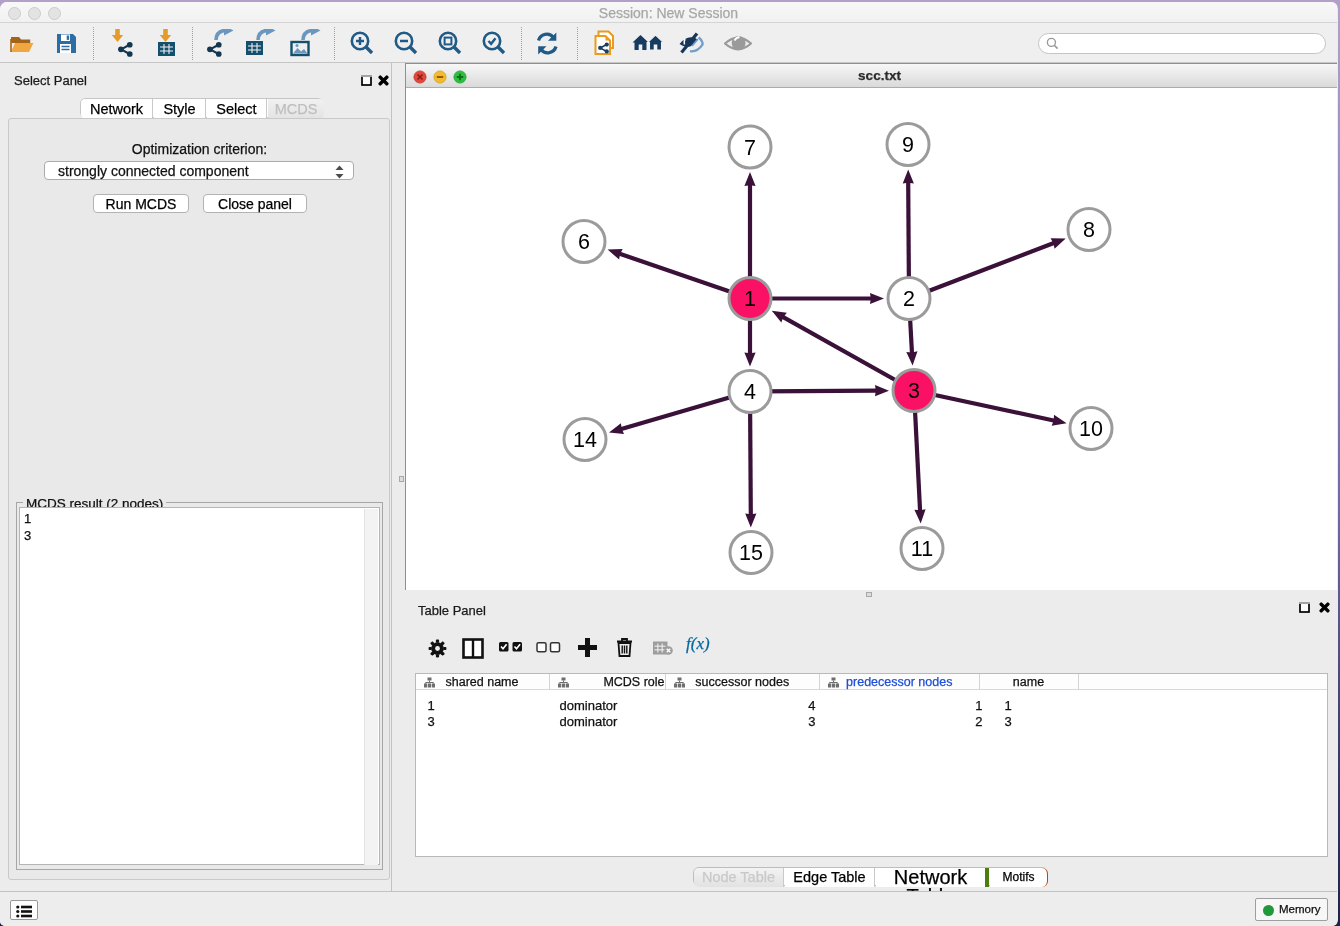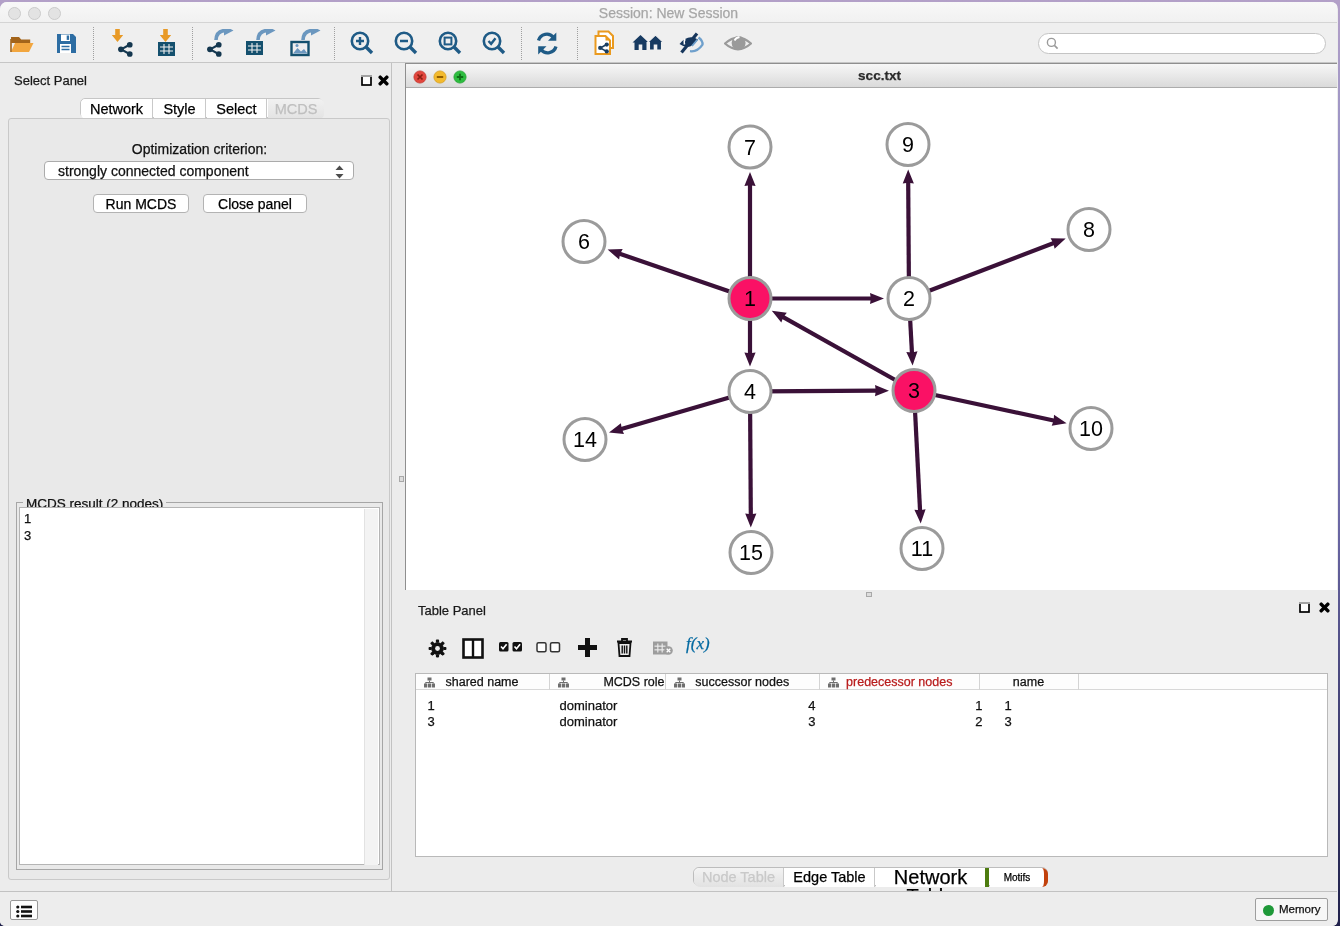--- a/index.html
+++ b/index.html
@@ -352,21 +352,21 @@
               </svg></span>MCDS role</div>
           <div style="position:absolute;left:250.0px;top:0;width:154.5px;height:16.5px;border-right:1px solid #d4d4d4;text-align:center;line-height:16.5px;font-size:12.5px;color:#111"><span style="position:absolute;left:8px;top:2.5px"><svg width="11" height="11" viewBox="0 0 11 11">
                 <g fill="#6e6e6e">
                   <rect x="3.5" y="0.5" width="4" height="3"></rect>
                   <rect x="0" y="6.5" width="3.2" height="4"></rect>
                   <rect x="3.9" y="6.5" width="3.2" height="4"></rect>
                   <rect x="7.8" y="6.5" width="3.2" height="4"></rect>
                 </g>
                 <path d="M5.5 3.5 v2 M1.6 6.5 v-1 h7.8 v1" stroke="#6e6e6e" stroke-width="1" fill="none"></path>
               </svg></span>successor nodes</div>
-          <div style="position:absolute;left:404.5px;top:0;width:159.5px;height:16.5px;border-right:1px solid #d4d4d4;text-align:center;line-height:16.5px;font-size:12.5px;color:#b91c1c"><span style="position:absolute;left:8px;top:2.5px"><svg width="11" height="11" viewBox="0 0 11 11">
+          <div style="position:absolute;left:404.5px;top:0;width:159.5px;height:16.5px;border-right:1px solid #d4d4d4;text-align:center;line-height:16.5px;font-size:12.5px;color:#1d4ed8"><span style="position:absolute;left:8px;top:2.5px"><svg width="11" height="11" viewBox="0 0 11 11">
                 <g fill="#6e6e6e">
                   <rect x="3.5" y="0.5" width="4" height="3"></rect>
                   <rect x="0" y="6.5" width="3.2" height="4"></rect>
                   <rect x="3.9" y="6.5" width="3.2" height="4"></rect>
                   <rect x="7.8" y="6.5" width="3.2" height="4"></rect>
                 </g>
                 <path d="M5.5 3.5 v2 M1.6 6.5 v-1 h7.8 v1" stroke="#6e6e6e" stroke-width="1" fill="none"></path>
               </svg></span>predecessor nodes</div>
           <div style="position:absolute;left:564.0px;top:0;width:99.0px;height:16.5px;border-right:1px solid #d4d4d4;text-align:center;line-height:16.5px;font-size:12.5px;color:#111">name</div>
         </div>
@@ -383,21 +383,21 @@
           <span style="position:absolute;left:250px;width:150px;text-align:right">3</span>
           <span style="position:absolute;left:417px;width:150px;text-align:right">2</span>
           <span style="position:absolute;left:589px">3</span>
         </div>
     </div>
 
     <div class="abs" style="left:288px;top:270px;width:355px;height:19px;border:1px solid #bdbdbd;border-radius:6px;background:#fff">
         <div style="position:absolute;left:0px;top:0;width:90px;height:19px;border-radius:6px 0 0 6px;background:linear-gradient(#f3f3f3,#e2e2e2);border-right:1px solid #c9c9c9;color:#c9c9c9;text-align:center;line-height:19px;font-size:14.5px">Node Table</div>
         <div style="position:absolute;left:91px;top:0;width:90px;height:19px;background:#fff;border-right:1px solid #c9c9c9;color:#000;text-align:center;line-height:19px;font-size:14.5px">Edge Table</div>
         <div style="position:absolute;left:182px;top:0;width:113px;height:19px;background:#fff;border-right:4px solid #4d7c0f;color:#000;text-align:center;line-height:19px;font-size:20px">Network Table</div>
-        <div style="position:absolute;left:296px;top:0;width:58px;height:19px;border-radius:0 6px 6px 0;background:#fff;border-right:4px solid #c2410c;color:#000;text-align:center;line-height:19px;font-size:10px">Motifs</div>
+        <div style="position:absolute;left:296px;top:0;width:58px;height:19px;border-radius:0 6px 6px 0;background:#fff;border-right:1px solid #c2410c;color:#000;text-align:center;line-height:19px;font-size:12px">Motifs</div>
       </div>
   </div>
 
   <div class="abs" style="left:0;top:889px;width:1337px;height:41px;background:#ededed;border-top:1px solid #c2c2c2">
     <div class="abs" style="left:10px;top:8px;width:28px;height:20px;background:#fdfdfd;border:1px solid #989898;border-radius:2px;line-height:0;text-align:center;padding-top:3.5px"><svg width="16" height="13" viewBox="0 0 16 13">
           <g fill="#111">
             <circle cx="1.8" cy="2" r="1.6"></circle>
             <circle cx="1.8" cy="6.5" r="1.6"></circle>
             <circle cx="1.8" cy="11" r="1.6"></circle>
             <rect x="5" y="0.7" width="11" height="2.6"></rect>

